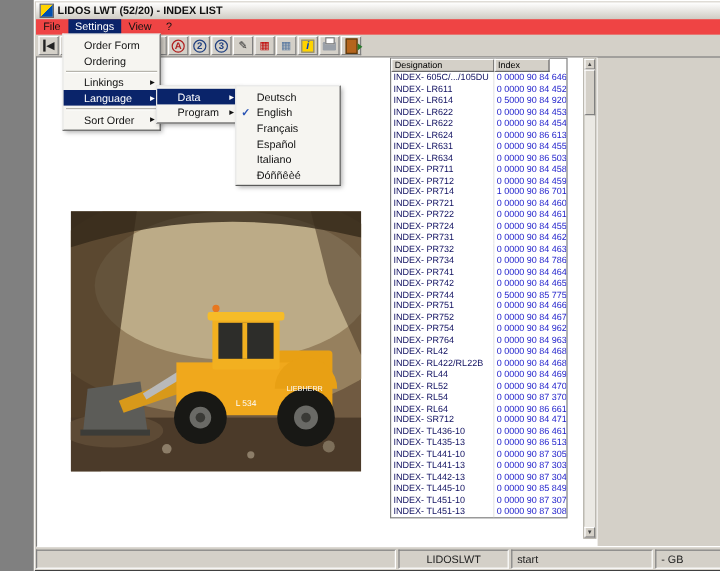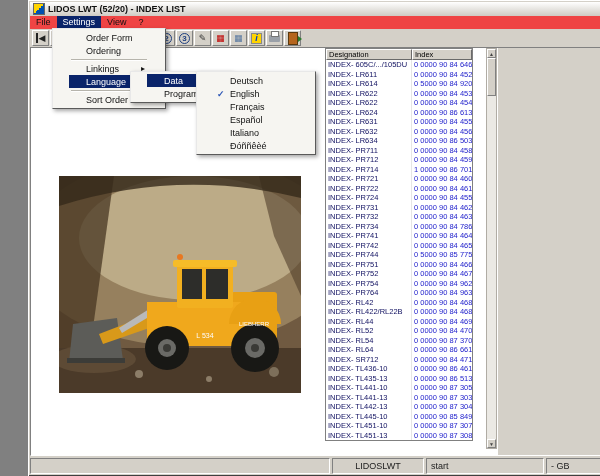--- a/index.html
+++ b/index.html
@@ -36,21 +36,21 @@
           border:1px solid;border-color:#808080 #fff #fff #808080;}
   .canvas{position:absolute;left:0;top:0;width:467px;height:100%;background:#fff;}
   .photo{position:absolute;left:28px;top:128px;width:242px;height:217px;}
   .photo svg{display:block;}
   
   .table{position:absolute;left:294px;top:0;width:148px;box-sizing:border-box;border:1px solid #808080;
          background:#fff;font-size:7.5px;}
   .thead{display:flex;height:11px;}
   .th{box-sizing:border-box;background:#d4d0c8;border:1px solid;border-color:#fff #6a6a6a #6a6a6a #fff;
       padding:0 2px;line-height:9px;color:#000;}
-  .th-des{width:86px;} .th-idx{width:60px;}
+  .th-des{width:86px;} .th-idx{width:46px;}
   .trow{display:flex;height:9.5px;}
   .td{box-sizing:border-box;padding:0 2px;line-height:9.5px;white-space:nowrap;overflow:hidden;}
   .td-des{width:86px;color:#101060;border-right:1px solid #e6e6e6;}
   .td-idx{width:60px;color:#2222cc;}
   
   .scrollbar{position:absolute;left:455px;top:0;width:11px;height:401px;background:#ebe9e4;
              border:1px solid #b0aca4;box-sizing:border-box;}
   .sb-btn{position:absolute;left:0;right:0;height:9px;display:flex;align-items:center;justify-content:center;
           font-size:5px;color:#444;background:#d4d0c8;border:1px solid;border-color:#fff #808080 #808080 #fff;box-sizing:border-box;}
   .sb-btn.up{top:0;} .sb-btn.down{bottom:0;}
@@ -61,21 +61,21 @@
   .sb-panel{border:1px solid;border-color:#808080 #fff #fff #808080;display:flex;align-items:center;
             padding:0 4px;color:#222;box-sizing:border-box;background:#d4d0c8;}
   .sb-main{flex:1;}
   .sb-app{width:92px;justify-content:center;}
   .sb-start{width:118px;}
   .sb-lang{width:58px;}
   .sb-ico{width:20px;justify-content:center;padding:0;}
   .mini-logo{width:11px;height:11px;background:linear-gradient(135deg,#ffd400 0 50%,#0050b0 50% 100%);border:1px solid #555;}
   
   .menu{position:absolute;background:#f6f5f1;border:1px solid;border-color:#e8e8e8 #5a5a5a #5a5a5a #e8e8e8;
-        box-shadow:2px 2px 4px rgba(0,0,0,0.35);padding:2px 16px;font-size:9px;z-index:40;}
+        box-shadow:2px 2px 4px rgba(0,0,0,0.35);padding:2px 0;font-size:9px;z-index:40;}
   .menu-row{position:relative;height:13px;display:flex;align-items:center;padding:0 16px 0 17px;
             white-space:nowrap;color:#111;}
   .menu-row.active{background:#0a246a;color:#fff;}
   .menu-sep{height:1px;margin:2px 2px;background:#b6b4ac;box-shadow:0 1px 0 #fff;}
   .sub-arrow{position:absolute;right:4px;font-size:8px;}
   .check{position:absolute;left:4px;font-size:9px;color:#2b55b5;font-weight:bold;}
   .settings-menu{left:24px;top:28px;width:80px;}
   .language-menu{left:102px;top:71px;width:68px;}
   .data-menu{left:168px;top:71px;width:86px;}
 </style>
@@ -211,24 +211,20 @@
             </div>
             <div class="trow">
               <div class="td td-des">INDEX- LR624</div>
               <div class="td td-idx">0 0000 90 86 613</div>
             </div>
             <div class="trow">
               <div class="td td-des">INDEX- LR631</div>
               <div class="td td-idx">0 0000 90 84 455</div>
             </div>
             <div class="trow">
-              <div class="td td-des">INDEX- LR632</div>
-              <div class="td td-idx">0 0000 90 84 456</div>
-            </div>
-            <div class="trow">
               <div class="td td-des">INDEX- LR634</div>
               <div class="td td-idx">0 0000 90 86 503</div>
             </div>
             <div class="trow">
               <div class="td td-des">INDEX- PR711</div>
               <div class="td td-idx">0 0000 90 84 458</div>
             </div>
             <div class="trow">
               <div class="td td-des">INDEX- PR712</div>
               <div class="td td-idx">0 0000 90 84 459</div>

